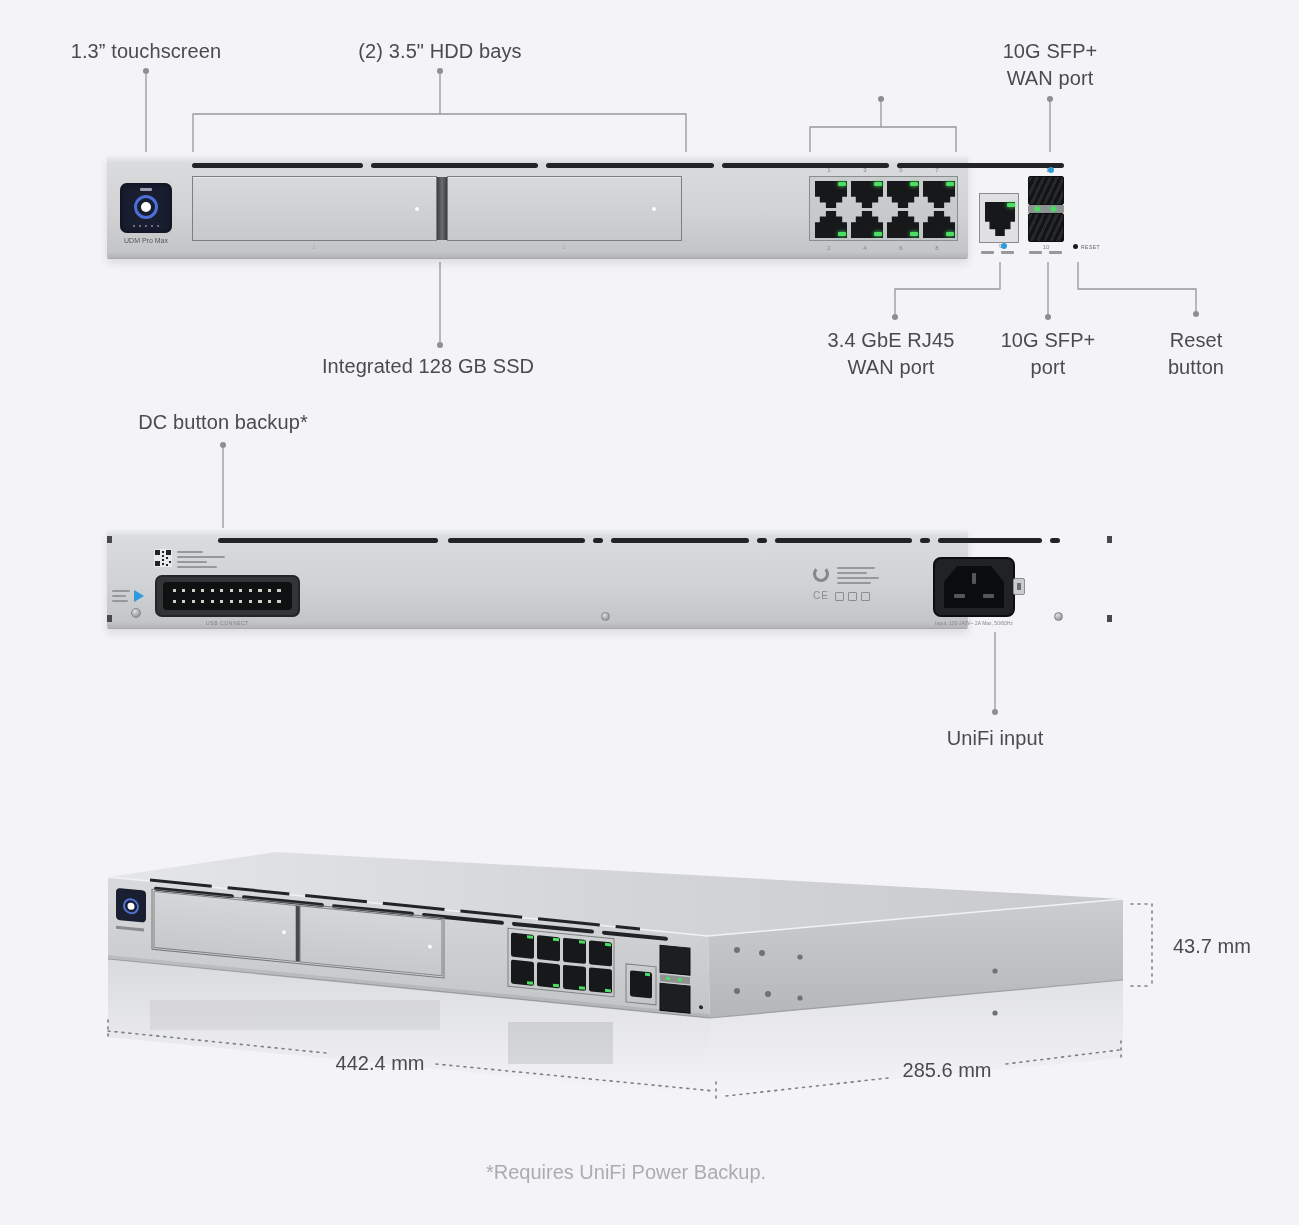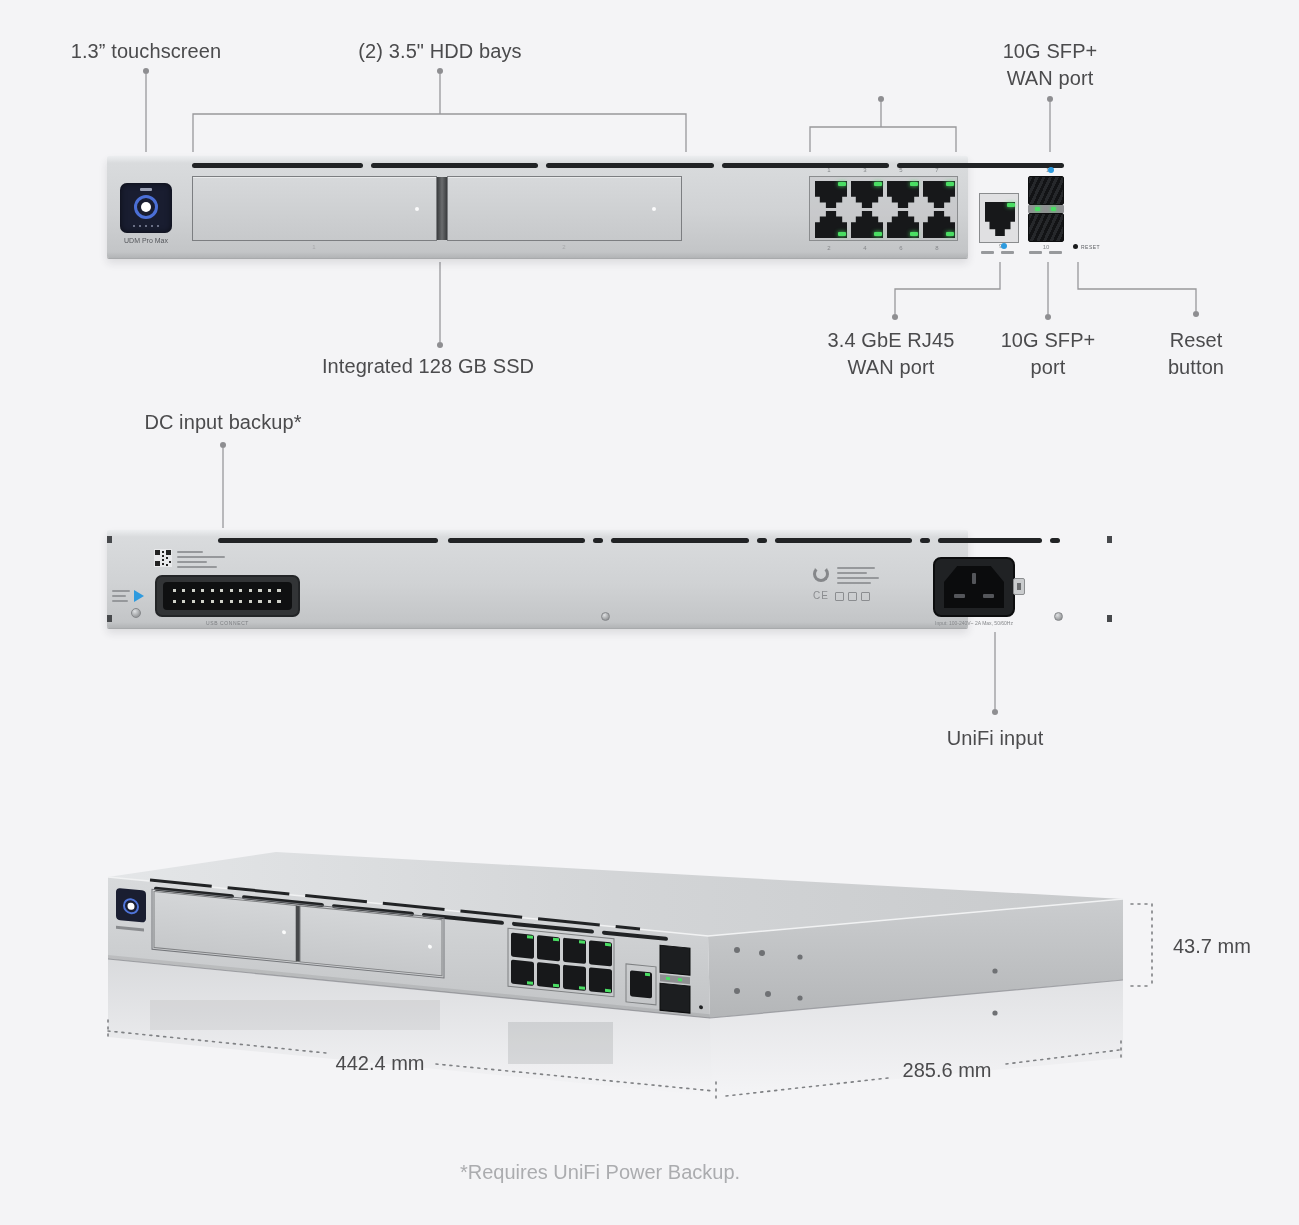--- a/index.html
+++ b/index.html
@@ -43,21 +43,21 @@
 WAN port</div>
 
   <div class="lbl" style="left:428px;top:353px;">Integrated 128 GB SSD</div>
   <div class="lbl" style="left:891px;top:327px;">3.4 GbE RJ45
 WAN port</div>
   <div class="lbl" style="left:1048px;top:327px;">10G SFP+
 port</div>
   <div class="lbl" style="left:1196px;top:327px;">Reset
 button</div>
 
-  <div class="lbl" style="left:223px;top:409px;">DC input backup*</div>
+  <div class="lbl" style="left:223px;top:409px;">DC button backup*</div>
   <div class="lbl" style="left:995px;top:725px;">UniFi input</div>
 
   <svg class="overlay" width="1299" height="1225" viewBox="0 0 1299 1225">
 
     <circle class="callout-dot" cx="146" cy="71" r="3"></circle>
     <path class="callout-line" d="M146,74 V152"></path>
 
     <circle class="callout-dot" cx="440" cy="71" r="3"></circle>
     <path class="callout-line" d="M440,74 V114 M193,152 V114 H686 V152"></path>
 
@@ -355,14 +355,14 @@
       <path d="M1121,1041 V1058"></path>
       <path d="M1152,904 V986"></path>
       <path d="M1131,904 H1152"></path>
       <path d="M1131,986 H1152"></path>
     </g>
     <text x="380" y="1070" text-anchor="middle" font-size="20" fill="#4b4b4d">442.4 mm</text>
     <text x="947" y="1077" text-anchor="middle" font-size="20" fill="#4b4b4d">285.6 mm</text>
     <text x="1173" y="953" text-anchor="start" font-size="20" fill="#4b4b4d">43.7 mm</text>
   </svg>
 
-  <div class="note" style="left:600px;top:1161px;">*Requires UniFi Power Backup.</div>
+  <div class="note" style="left:626px;top:1161px;">*Requires UniFi Power Backup.</div>
 </div>
 
 </body></html>

